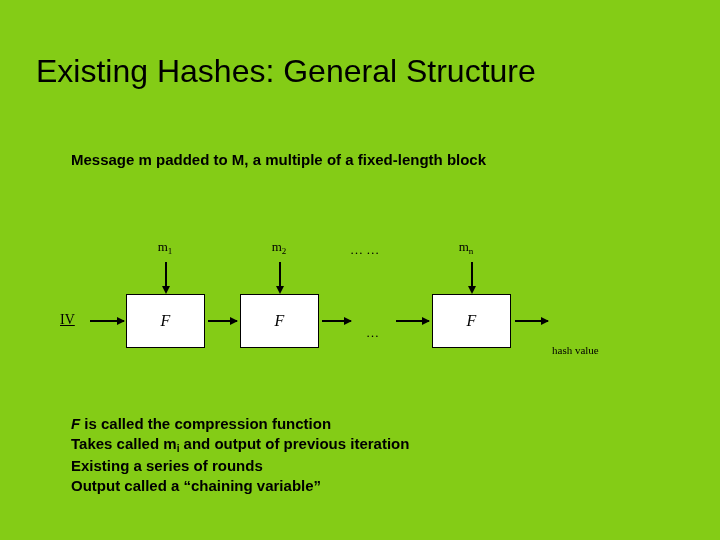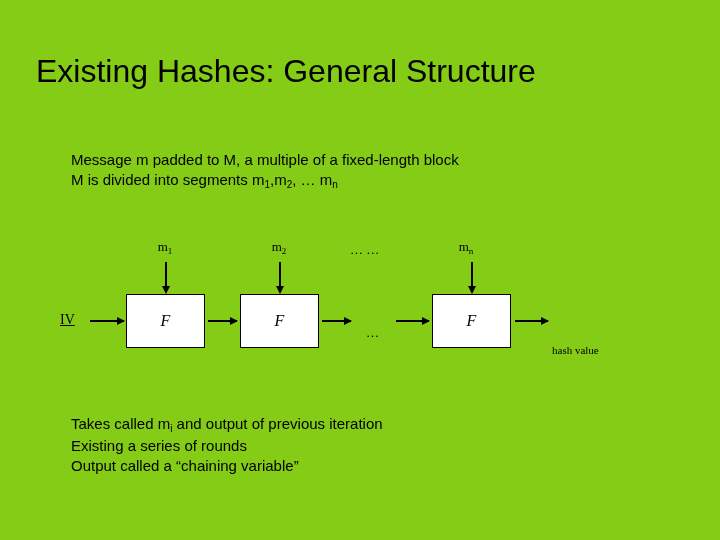--- a/index.html
+++ b/index.html
@@ -28,21 +28,21 @@
     font-weight: 400;
     letter-spacing: 0px;
     white-space: nowrap;
   }
 
   
   .body-block {
     position: absolute;
     font-size: 15px;
     line-height: 20px;
-    font-weight: 400;
+    font-weight: 700;
   }
   #intro-block { left: 71px; top: 150px; }
   #notes-block { left: 71px; top: 414px; }
   .body-line { white-space: nowrap; }
   .sub {
     font-size: 10px;
     vertical-align: baseline;
     position: relative;
     top: 3px;
   }
@@ -137,21 +137,20 @@
 </style>
 </head>
 <body>
 
 <div id="slide">
 
   <div id="title">Existing Hashes: General Structure</div>
 
   <div id="intro-block" class="body-block">
     <div class="body-line">Message m padded to M, a multiple of a fixed-length block</div>
-    <div class="body-line"><span>M is divided into segments m</span><span class="sub">1</span><span>,m</span><span class="sub">2</span><span>, … m</span><span class="sub">n</span></div>
   </div>
 
   <div id="diagram">
 
     <div class="seg-label" style="left:145px; top:240px; width:40px;"><span>m</span><span class="sub">1</span></div>
 
     <div class="seg-label" style="left:259px; top:240px; width:40px;"><span>m</span><span class="sub">2</span></div>
 
     <div class="seg-label" style="left:446px; top:240px; width:40px;"><span>m</span><span class="sub">n</span></div>
 
@@ -172,18 +171,19 @@
     <div class="arrow-h" style="left:322px; top:320px; width:29px;"></div>
     <div class="arrow-h" style="left:396px; top:320px; width:33px;"></div>
 
     <div class="dots-mid" style="left:366px; top:326px;">…</div>
 
     <div class="arrow-h" style="left:515px; top:320px; width:33px;"></div>
     <div class="hash-label" style="left:552px; top:312px;">hash value</div>
   </div>
 
   <div id="notes-block" class="body-block">
+    <div class="body-line"><span class="ital">F</span><span> is called the compression function</span></div>
     <div class="body-line"><span>Takes called m</span><span class="sub">i</span><span> and output of previous iteration</span></div>
     <div class="body-line">Existing a series of rounds</div>
     <div class="body-line">Output called a “chaining variable”</div>
   </div>
 
 </div>
 
 </body></html>

